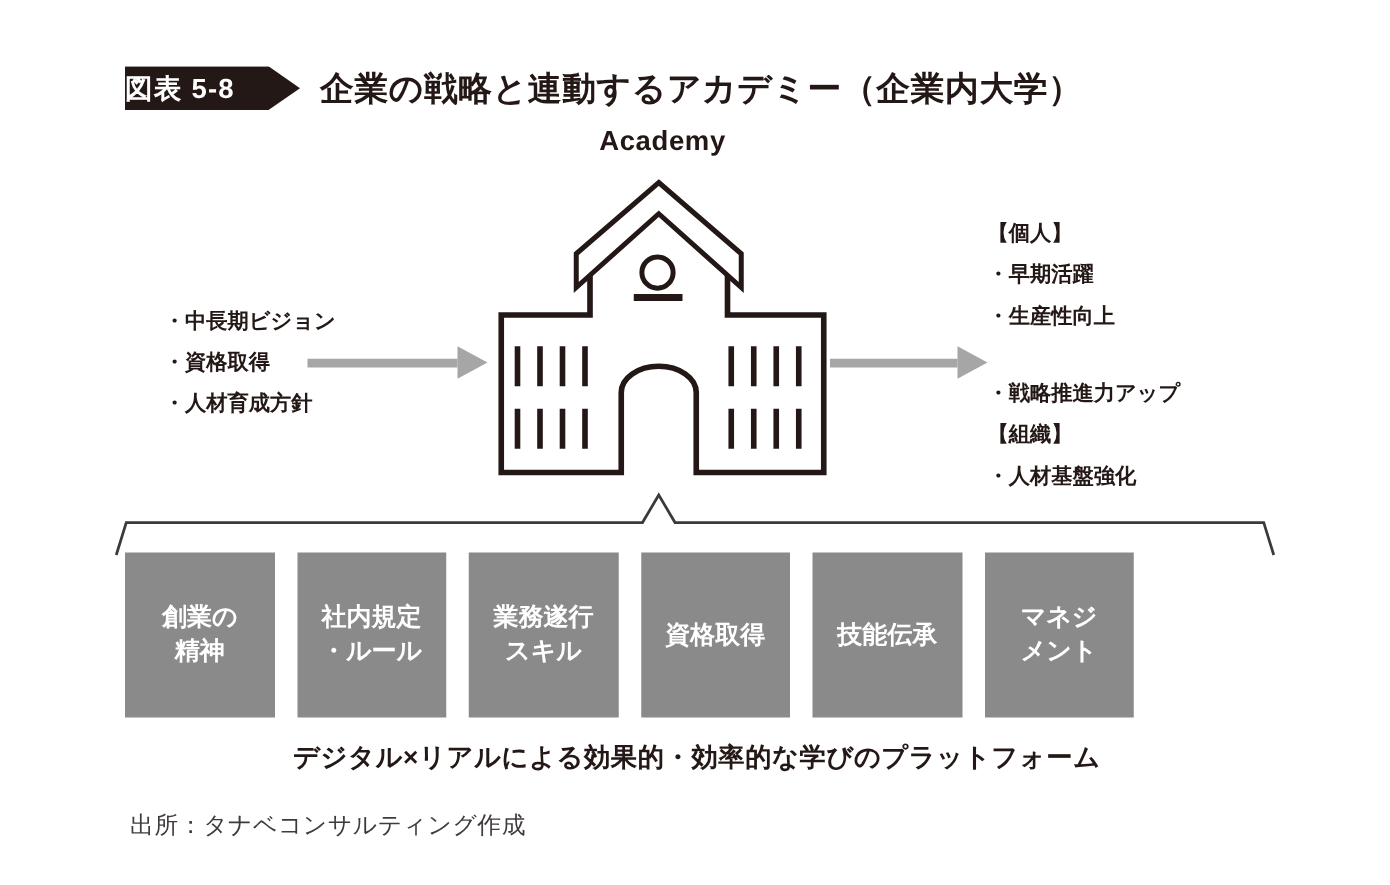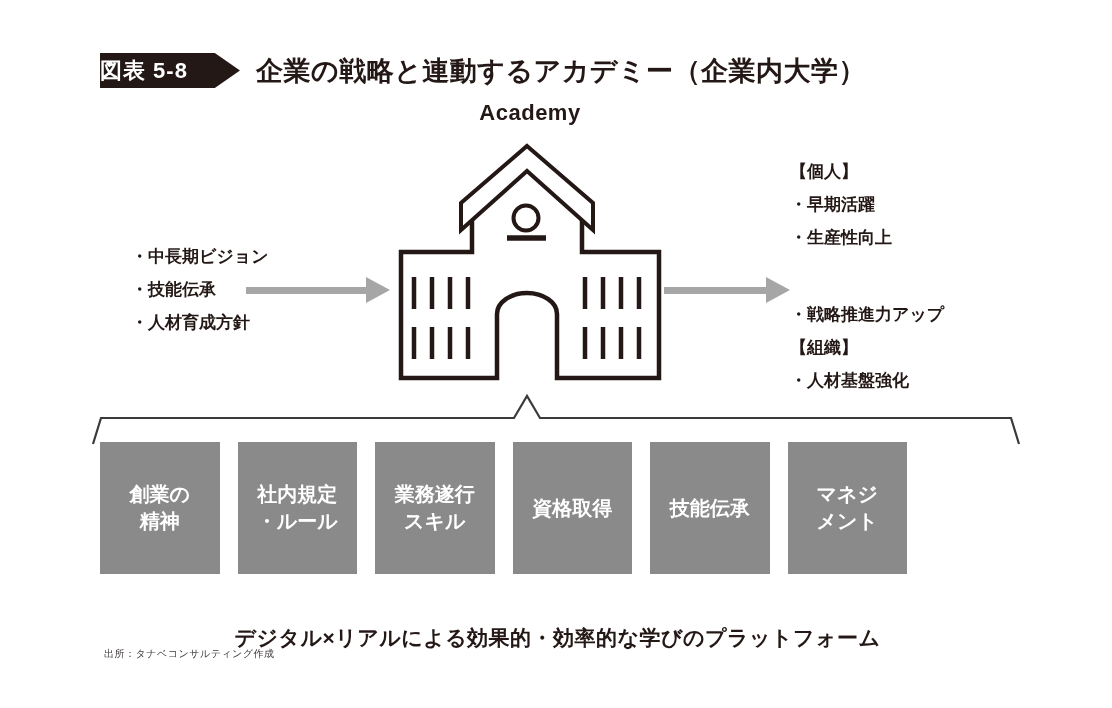--- a/index.html
+++ b/index.html
@@ -26,35 +26,35 @@
   
   .arrow-shaft{height:7px;background:#a6a6a6;}
   .arrow-head{width:0;height:0;border-top:13px solid transparent;border-bottom:13px solid transparent;border-left:24px solid #a6a6a6;}
   .arrow-left-shaft{left:246px;top:287px;width:120px;}
   .arrow-left-head{left:366px;top:277px;}
   .arrow-right-shaft{left:664px;top:287px;width:102px;}
   .arrow-right-head{left:766px;top:277px;}
 
   
   .outcomes{font-size:17px;font-weight:bold;line-height:33px;}
-  .outcomes-individual{left:790px;top:155px;}
+  .outcomes-individual{left:790px;top:170px;}
   .outcomes-organization{left:790px;top:298px;}
 
   
   .brace{left:90px;top:392px;}
 
   
   .boxes{left:100px;top:442px;width:807px;height:132px;display:flex;gap:18px;}
   .box{
     flex:1;background:#8a8a8a;color:#ffffff;display:flex;align-items:center;justify-content:center;
     text-align:center;font-size:20px;font-weight:bold;line-height:27px;white-space:pre-line;
   }
 
-  .platform-caption{left:100px;top:592px;width:915px;text-align:center;font-size:21px;font-weight:bold;letter-spacing:.5px;margin-top:32px;}
-  .source-note{left:104px;top:647px;font-size:10px;color:#3f3b3a;letter-spacing:.5px;}
+  .platform-caption{left:100px;top:592px;width:915px;text-align:center;font-size:21px;font-weight:bold;letter-spacing:.5px;}
+  .source-note{left:104px;top:647px;font-size:19px;color:#3f3b3a;letter-spacing:.5px;}
 </style>
 </head>
 <body>
 
 <div class="abs fig-label">
   <span>図表 5-8</span>
 </div>
 <div class="abs fig-title">企業の戦略と連動するアカデミー（企業内大学）</div>
 
 <div class="abs academy-label">Academy</div>
@@ -86,21 +86,21 @@
       <line x1="244" y1="139" x2="244" y2="171"></line>
     <line x1="190" y1="189" x2="190" y2="221"></line>
       <line x1="208" y1="189" x2="208" y2="221"></line>
     <line x1="226" y1="189" x2="226" y2="221"></line>
       <line x1="244" y1="189" x2="244" y2="221"></line>
   </g>
 </svg>
 
 <div class="abs inputs">
   <div>・中長期ビジョン</div>
-  <div>・技能伝承</div>
+  <div>・資格取得</div>
   <div>・人材育成方針</div>
 </div>
 
 <div class="abs arrow-shaft arrow-left-shaft"></div>
 <div class="abs arrow-head arrow-left-head"></div>
 
 <div class="abs arrow-shaft arrow-right-shaft"></div>
 <div class="abs arrow-head arrow-right-head"></div>
 
 <div class="abs outcomes outcomes-individual">

